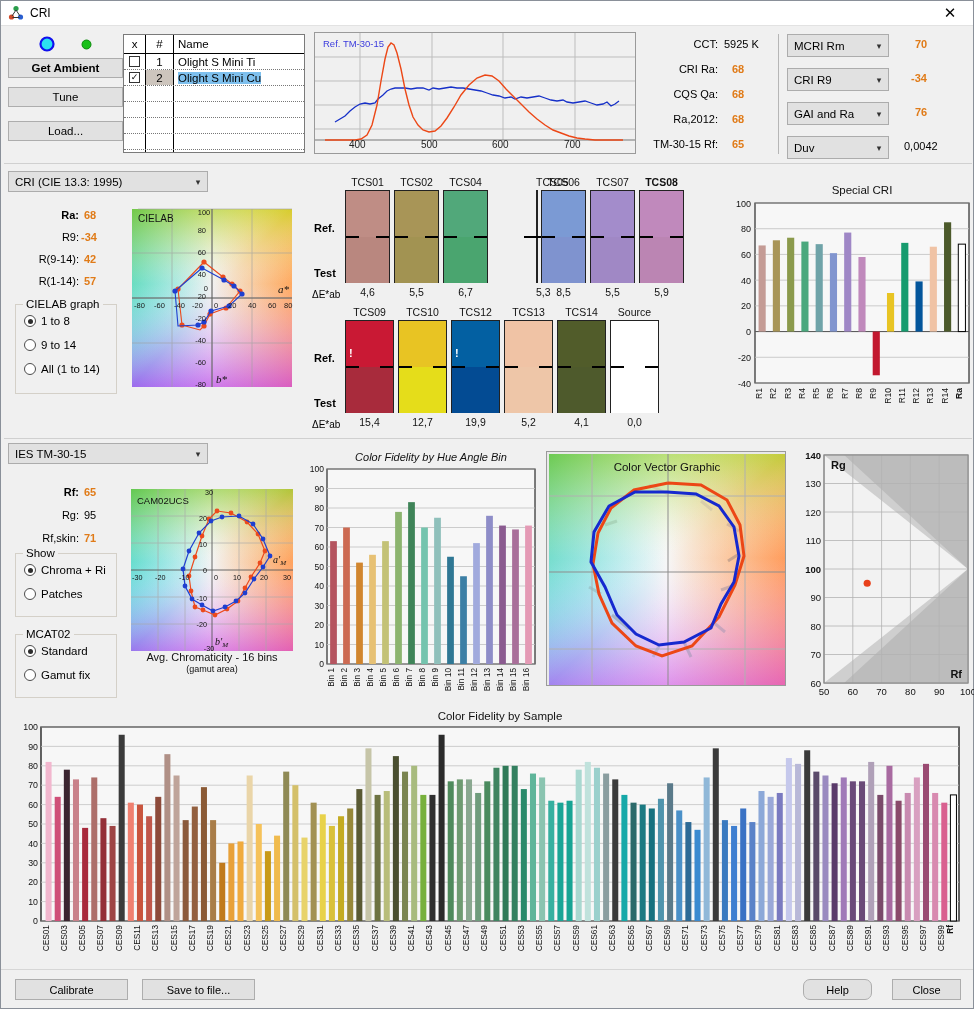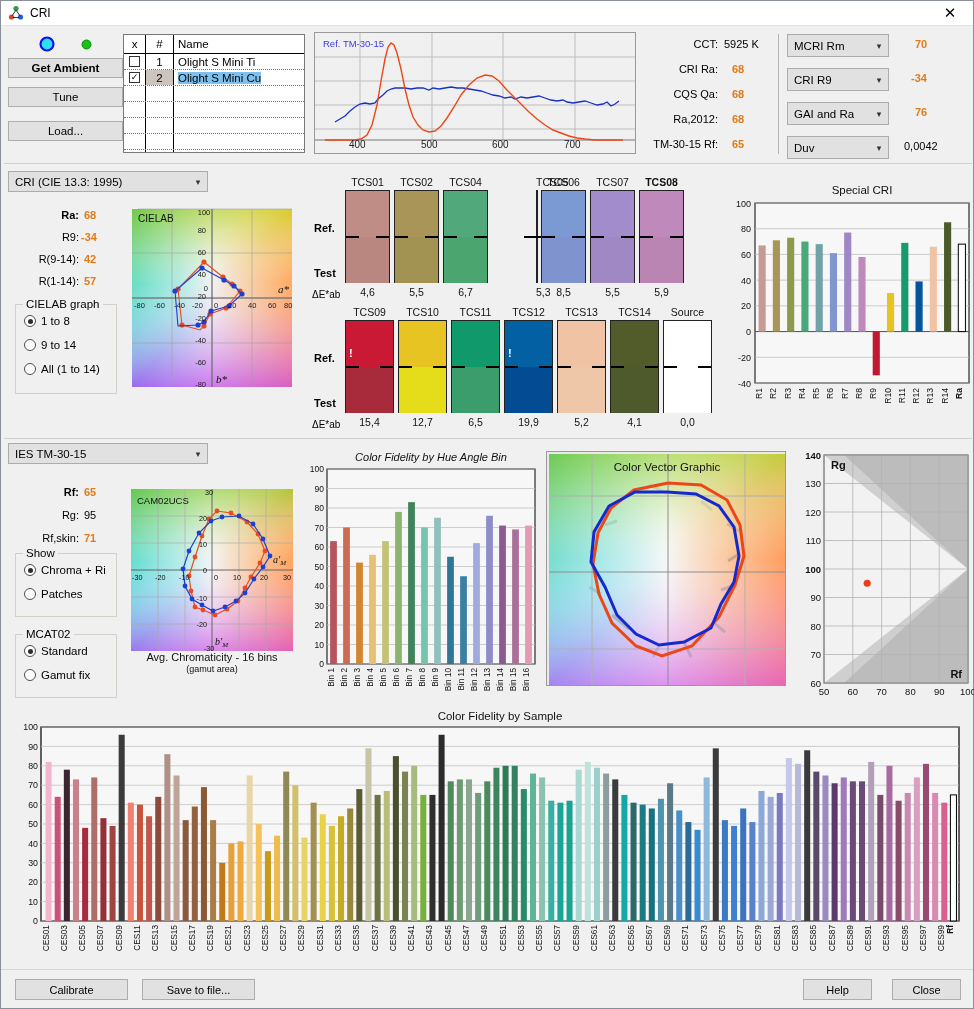--- a/index.html
+++ b/index.html
@@ -460,30 +460,20 @@
         </div>
         <div style="width: 49px; position: relative;">
           <div style="text-align: center; font-size: 10.5px; height: 14px; color: rgb(17, 17, 17);">TCS10</div>
           <div style="border: 1px solid rgb(34, 34, 34); height: 93px; position: relative;">
             <div style="height: 46px; background: rgb(232, 196, 35);"></div>
             <div style="height: 46px; background: rgb(229, 221, 26);"></div>
             <div style="position: absolute; left: 0px; top: 45px; width: 13px; height: 1.5px; background: rgb(0, 0, 0);"></div>
             <div style="position: absolute; right: 0px; top: 45px; width: 13px; height: 1.5px; background: rgb(0, 0, 0);"></div>
           </div>
           <div style="text-align: center; font-size: 10.5px; margin-top: 3px; color: rgb(17, 17, 17);">12,7</div>
-        </div>
-        <div style="width: 49px; position: relative;">
-          <div style="text-align: center; font-size: 10.5px; height: 14px; color: rgb(17, 17, 17);">TCS11</div>
-          <div style="border: 1px solid rgb(34, 34, 34); height: 93px; position: relative;">
-            <div style="height: 46px; background: rgb(16, 153, 106);"></div>
-            <div style="height: 46px; background: rgb(58, 157, 107);"></div>
-            <div style="position: absolute; left: 0px; top: 45px; width: 13px; height: 1.5px; background: rgb(0, 0, 0);"></div>
-            <div style="position: absolute; right: 0px; top: 45px; width: 13px; height: 1.5px; background: rgb(0, 0, 0);"></div>
-          </div>
-          <div style="text-align: center; font-size: 10.5px; margin-top: 3px; color: rgb(17, 17, 17);">6,5</div>
         </div>
         <div style="width: 49px; position: relative;">
           <div style="text-align: center; font-size: 10.5px; height: 14px; color: rgb(17, 17, 17);">TCS12</div>
           <div style="border: 1px solid rgb(34, 34, 34); height: 93px; position: relative;">
             <div style="height: 46px; background: rgb(3, 96, 162);"></div>
             <div style="height: 46px; background: rgb(3, 75, 147);"></div>
             <div style="position: absolute; left: 0px; top: 45px; width: 13px; height: 1.5px; background: rgb(0, 0, 0);"></div>
             <div style="position: absolute; right: 0px; top: 45px; width: 13px; height: 1.5px; background: rgb(0, 0, 0);"></div>
             <div style="position: absolute; left: 3px; top: 26px; color: rgb(255, 255, 255); font-size: 11px; font-weight: bold;">!</div>
           </div>
@@ -1061,17 +1051,17 @@
         <rect x="932.2738" y="93.66" width="6.032400000000001" height="118.34" fill="#d96090" stroke="none" stroke-width="1"></rect>
         <text x="935.2900000000001" y="216" font-family="Liberation Sans, sans-serif" font-size="8.3" fill="#111" text-anchor="end" transform="rotate(-90 935.2900000000001 216)" font-weight="normal">CES99</text>
         <rect x="941.4138" y="85.89999999999999" width="6.032400000000001" height="126.10000000000001" fill="#ffffff" stroke="#000" stroke-width="1"></rect>
         <text x="944.4300000000001" y="216" font-family="Liberation Sans, sans-serif" font-size="8.3" fill="#111" text-anchor="end" transform="rotate(-90 944.4300000000001 216)" font-weight="bold">Rf</text>
       </svg>
     </div>
 
   <div style="position:absolute;left:0;bottom:0;width:972px;height:39px;background:#f0f0f0;border-top:1px solid #d6d6d6;">
     <div class="btn" style="position:absolute;left:14px;top:9px;width:113px;height:21px;">Calibrate</div>
     <div class="btn" style="position:absolute;left:141px;top:9px;width:113px;height:21px;">Save to file...</div>
-    <div class="btn" style="position:absolute;right:101px;top:9px;width:69px;height:21px;">Help</div>
+    <div class="btn" style="position:absolute;right:101px;top:9px;width:69px;height:21px;border-radius:7px;">Help</div>
     <div class="btn" style="position:absolute;right:12px;top:9px;width:69px;height:21px;">Close</div>
   </div>
 
 </div>
 
 </body></html>

